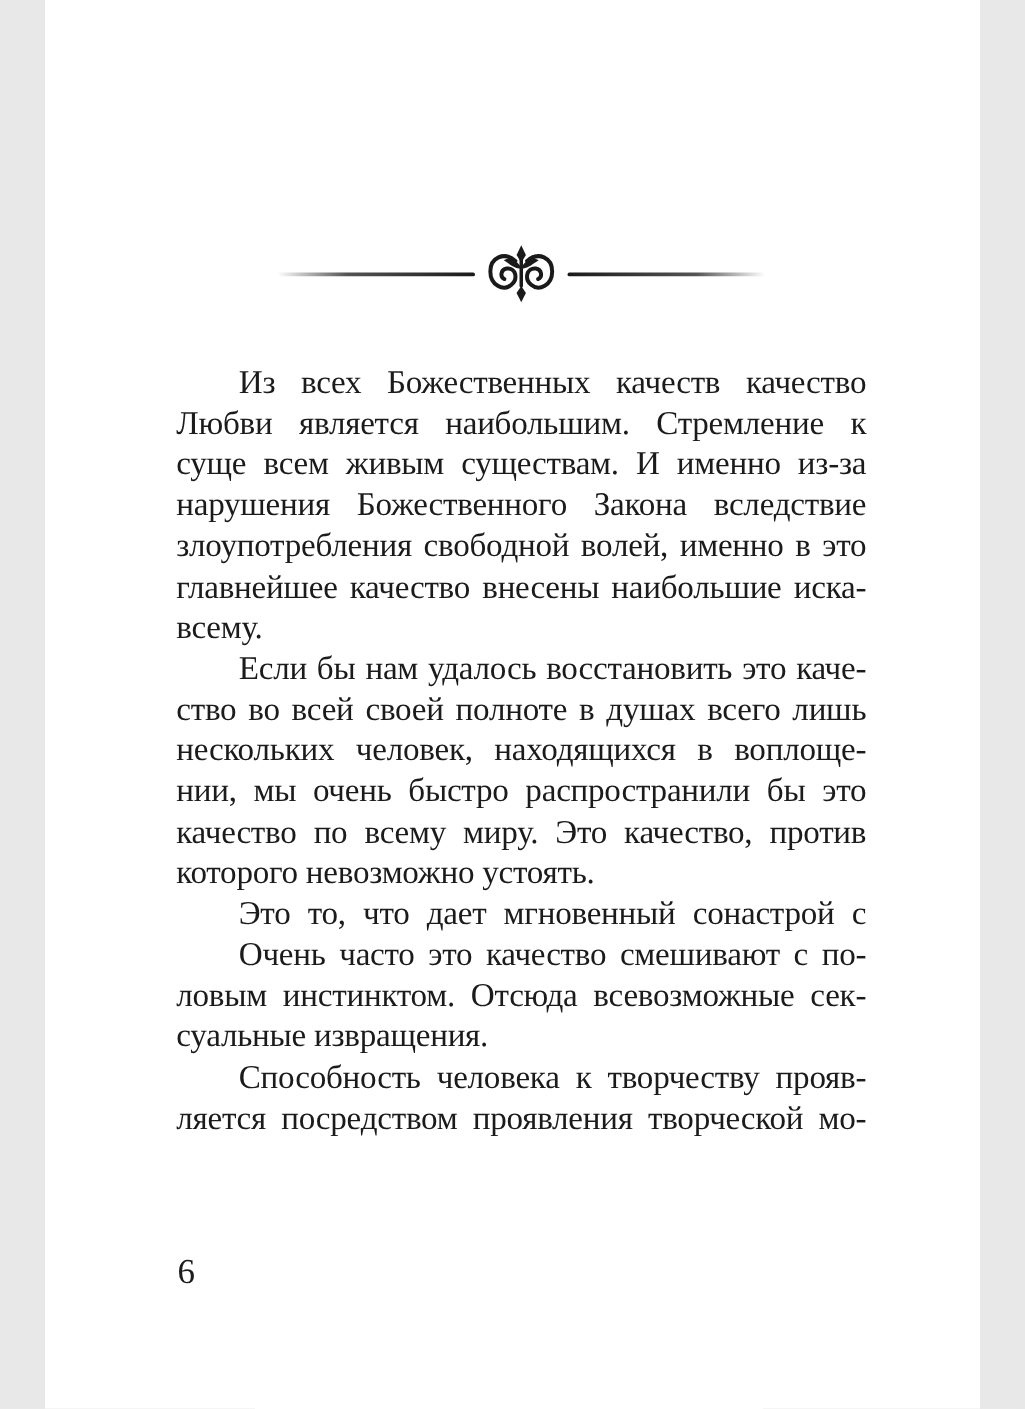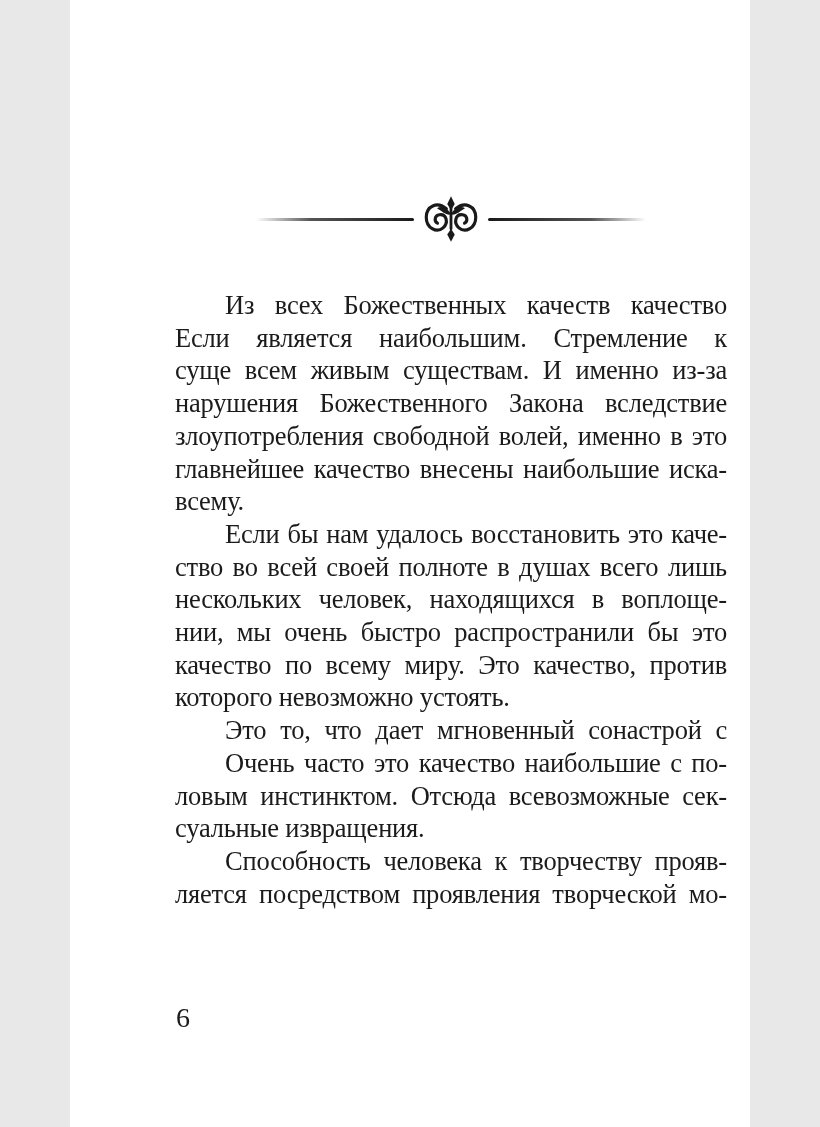--- a/index.html
+++ b/index.html
@@ -2,21 +2,21 @@
 <html style="--page-bg: #ffffff; --ink: #1b1b1b; --ornament: #1a1a1a;"><head>
 <meta charset="utf-8">
 <style>
   html, body {
     margin: 0;
     padding: 0;
     background: #e8e8e8;
   }
   .page {
     position: relative;
-    width: 680px;
+    width: 748px;
     height: 1127px;
     margin: 0 auto;
     background: var(--page-bg, #ffffff);
     color: var(--ink, #1b1b1b);
     font-family: "Liberation Serif", "DejaVu Serif", serif;
     overflow: hidden;
     text-decoration: underline;
   }
   
   .divider {
@@ -95,34 +95,34 @@
         <path d="M30 21 C34 13.5 41 11.5 45 14.5 C40 17.5 34 23 30 21 Z"></path>
 
         <path d="M30 50.5 L34 42.5 L30 36.5 L26 42.5 Z"></path>
       </svg>
     </span>
     <span class="rule rule-right"></span>
   </div>
 
   <div class="text-block">
       <div class="line indent">Из всех Божественных качеств качество</div>
-      <div class="line">Если является наибольшим. Стремление к</div>
+      <div class="line">Любви является наибольшим. Стремление к</div>
       <div class="line">суще всем живым существам. И именно из-за</div>
       <div class="line">нарушения Божественного Закона вследствие</div>
       <div class="line">злоупотребления свободной волей, именно в это</div>
       <div class="line">главнейшее качество внесены наибольшие иска-</div>
       <div class="line last">всему.</div>
       <div class="line indent">Если бы нам удалось восстановить это каче-</div>
       <div class="line">ство во всей своей полноте в душах всего лишь</div>
       <div class="line">нескольких человек, находящихся в воплоще-</div>
       <div class="line">нии, мы очень быстро распространили бы это</div>
       <div class="line">качество по всему миру. Это качество, против</div>
       <div class="line last">которого невозможно устоять.</div>
       <div class="line indent">Это то, что дает мгновенный сонастрой с</div>
-      <div class="line indent">Очень часто это качество наибольшие с по-</div>
+      <div class="line indent">Очень часто это качество смешивают с по-</div>
       <div class="line">ловым инстинктом. Отсюда всевозможные сек-</div>
       <div class="line last">суальные извращения.</div>
       <div class="line indent">Способность человека к творчеству прояв-</div>
       <div class="line">ляется посредством проявления творческой мо-</div>
     </div>
 
   <div class="page-number">6</div>
 
 </div>
 

